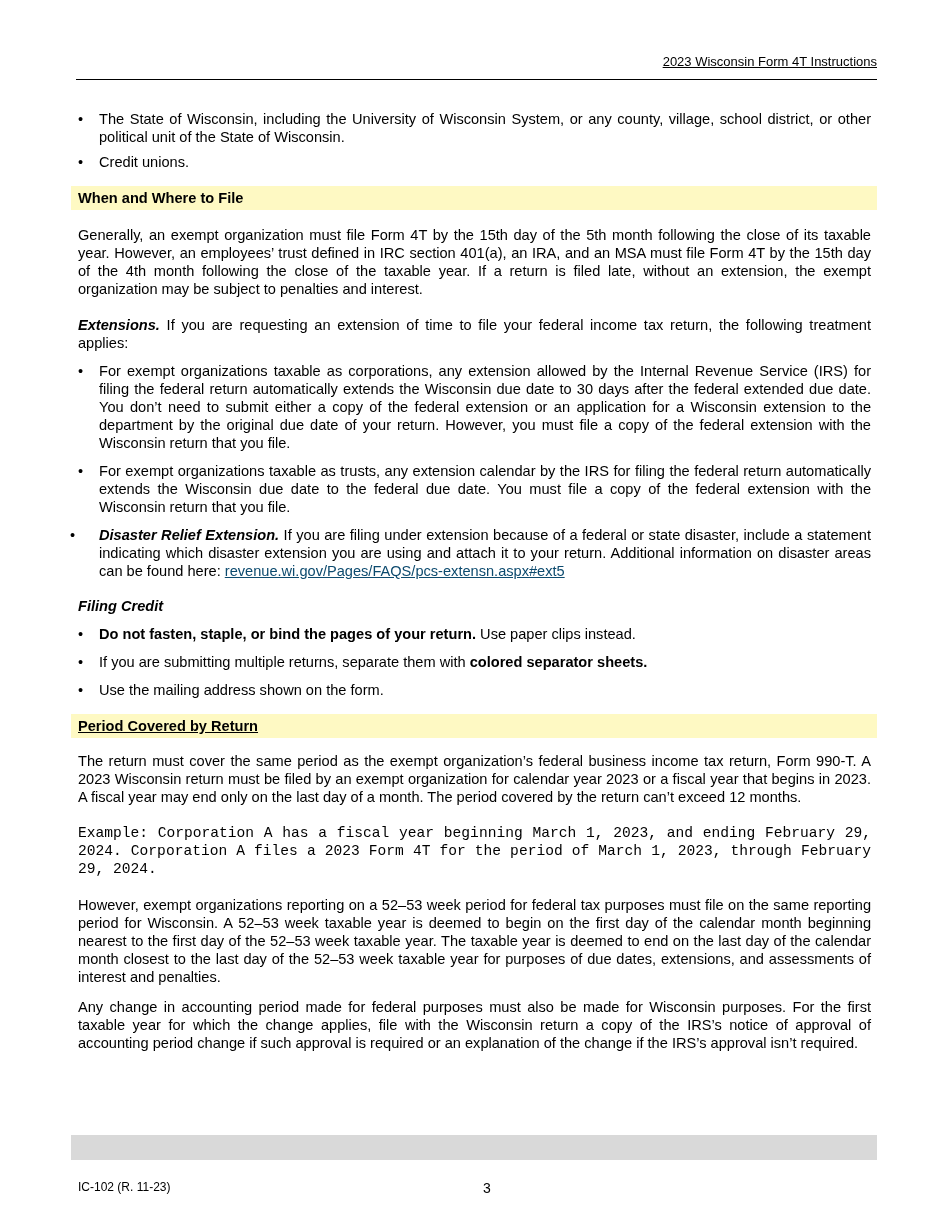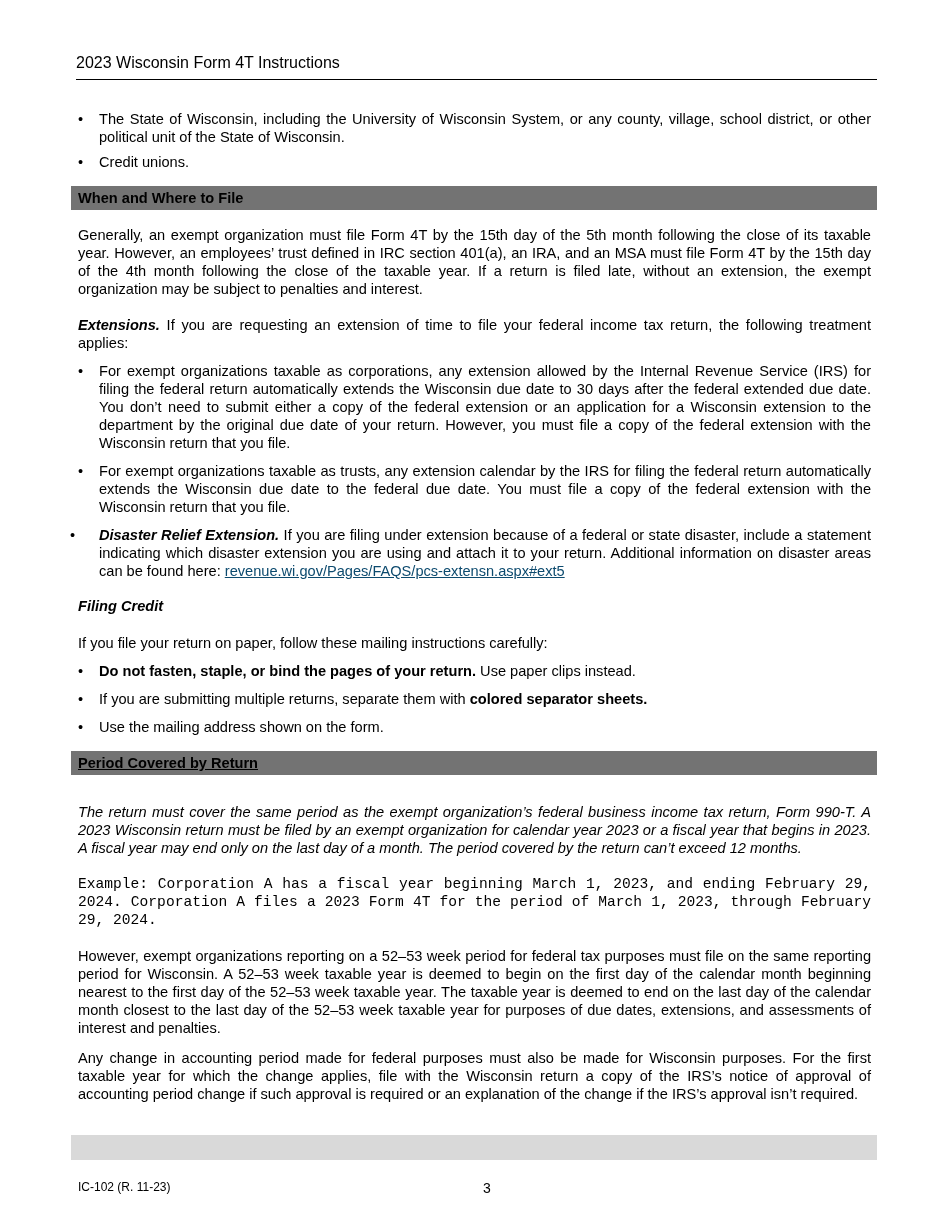--- a/index.html
+++ b/index.html
@@ -1,24 +1,24 @@
 <!DOCTYPE html>
 <html><head>
 <meta charset="utf-8">
 <style>
   html, body { margin: 0; padding: 0; background: #ffffff; }
   body { width: 950px; height: 1230px; position: relative; font-family: "Liberation Sans", sans-serif; color: #000; font-size: 14.6px; }
-  .header { position: absolute; top: 54px; left: 76px; width: 801px; text-align: left; font-size: 16px; }
+  .header { position: absolute; top: 54px; left: 76px; width: 801px; text-align: right; font-size: 13px; text-decoration: underline; }
   .header-rule { position: absolute; top: 79px; left: 76px; width: 801px; height: 1px; background: #000; }
   .content { position: absolute; top: 110px; left: 78px; width: 793px; line-height: 18px; }
   p { margin: 0; text-align: justify; }
   ul { list-style: none; margin: 0; padding: 0; }
   li { position: relative; padding-left: 21px; text-align: justify; }
   li .bullet { position: absolute; left: 0; top: 0; }
-  .section-bar { background: #737373; margin-left: -7px; margin-right: -6px; padding: 3px 7px; font-weight: bold; height: 18px; }
+  .section-bar { background: #fef9c3; margin-left: -7px; margin-right: -6px; padding: 3px 7px; font-weight: bold; height: 18px; }
   a.link { color: #0c4a6e; text-decoration: underline; }
   .footer-left { position: absolute; top: 1180px; left: 78px; font-size: 12px; }
   .footer-center { position: absolute; top: 1180px; left: 483px; font-size: 14px; }
   .bottom-bar { position: absolute; top: 1135px; left: 71px; width: 806px; height: 25px; background: #d9d9d9; }
 </style>
 </head>
 <body>
 
 <div class="header">2023 Wisconsin Form 4T Instructions</div>
 <div class="header-rule"></div>
@@ -35,31 +35,30 @@
 
   <p style="margin-top:18px;"><b><i>Extensions.</i></b><span> If you are requesting an extension of time to file your federal income tax return, the following treatment applies:</span></p>
 
   <ul style="margin-top:2px;">
     <li style="margin-top:10px;"><span class="bullet">•</span><span>For exempt organizations taxable as corporations, any extension allowed by the Internal Revenue Service (IRS) for filing the federal return automatically extends the Wisconsin due date to 30 days after the federal extended due date. You don’t need to submit either a copy of the federal extension or an application for a Wisconsin extension to the department by the original due date of your return. However, you must file a copy of the federal extension with the Wisconsin return that you file.</span></li>
     <li style="margin-top:10px;"><span class="bullet">•</span><span>For exempt organizations taxable as trusts, any extension calendar by the IRS for filing the federal return automatically extends the Wisconsin due date to the federal due date. You must file a copy of the federal extension with the Wisconsin return that you file.</span></li>
     <li style="margin-top:10px;"><span class="bullet" style="left:-8px;">•</span><b><i>Disaster Relief Extension.</i></b><span> If you are filing under extension because of a federal or state disaster, include a statement indicating which disaster extension you are using and attach it to your return. Additional information on disaster areas can be found here:  </span><a class="link">revenue.wi.gov/Pages/FAQS/pcs-extensn.aspx#ext5</a></li>
   </ul>
 
   <p style="margin-top:17px;"><b><i>Filing Credit</i></b></p>
-  <p style="margin-top:19px;">If you file your return on paper, follow these mailing instructions carefully:</p>
 
   <ul>
     <li style="margin-top:10px;"><span class="bullet">•</span><b>Do not fasten, staple, or bind the pages of your return.</b><span> Use paper clips instead.</span></li>
     <li style="margin-top:10px;"><span class="bullet">•</span><span>If you are submitting multiple returns, separate them with </span><b>colored separator sheets.</b></li>
     <li style="margin-top:10px;"><span class="bullet">•</span><span>Use the mailing address shown on the form.</span></li>
   </ul>
 
   <div class="section-bar" style="margin-top:15px;text-decoration:underline;">Period Covered by Return</div>
 
-  <p style="margin-top:28px;font-style:italic;">The return must cover the same period as the exempt organization’s federal business income tax return, Form 990-T. A 2023 Wisconsin return must be filed by an exempt organization for calendar year 2023 or a fiscal year that begins in 2023. A fiscal year may end only on the last day of a month. The period covered by the return can’t exceed 12 months.</p>
+  <p style="margin-top:14px;">The return must cover the same period as the exempt organization’s federal business income tax return, Form 990-T. A 2023 Wisconsin return must be filed by an exempt organization for calendar year 2023 or a fiscal year that begins in 2023. A fiscal year may end only on the last day of a month. The period covered by the return can’t exceed 12 months.</p>
   <p style="margin-top:18px;font-family:Liberation Mono, monospace;">Example:  Corporation A has a fiscal year beginning March 1, 2023, and ending February 29, 2024.  Corporation A files a 2023 Form 4T for the period of March 1, 2023, through February 29, 2024.</p>
   <p style="margin-top:18px;">However, exempt organizations reporting on a 52–53 week period for federal tax purposes must file on the same reporting period for Wisconsin. A 52–53 week taxable year is deemed to begin on the first day of the calendar month beginning nearest to the first day of the 52–53 week taxable year. The taxable year is deemed to end on the last day of the calendar month closest to the last day of the 52–53 week taxable year for purposes of due dates, extensions, and assessments of interest and penalties.</p>
   <p style="margin-top:12px;">Any change in accounting period made for federal purposes must also be made for Wisconsin purposes. For the first taxable year for which the change applies, file with the Wisconsin return a copy of the IRS’s notice of approval of accounting period change if such approval is required or an explanation of the change if the IRS’s approval isn’t required.</p>
 </div>
 
 <div class="bottom-bar"></div>
 <div class="footer-left">IC-102 (R. 11-23)</div>
 <div class="footer-center">3</div>
 
 </body></html>

